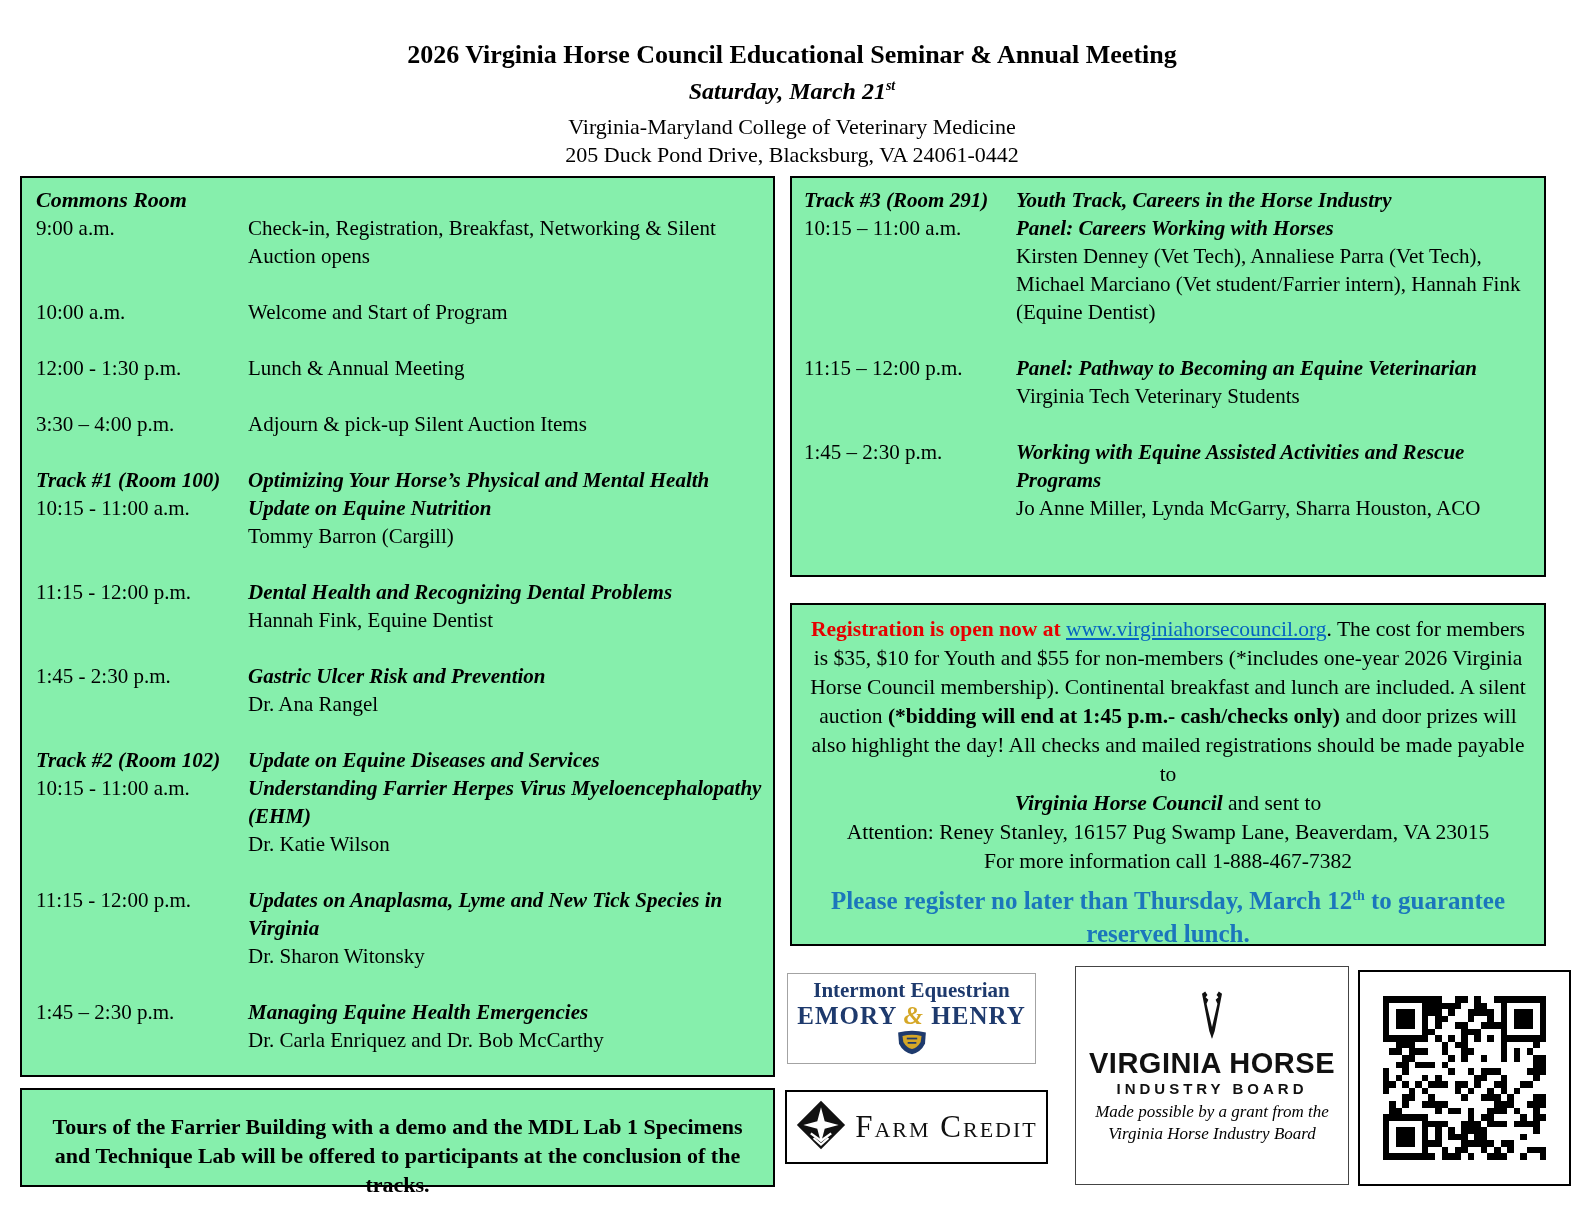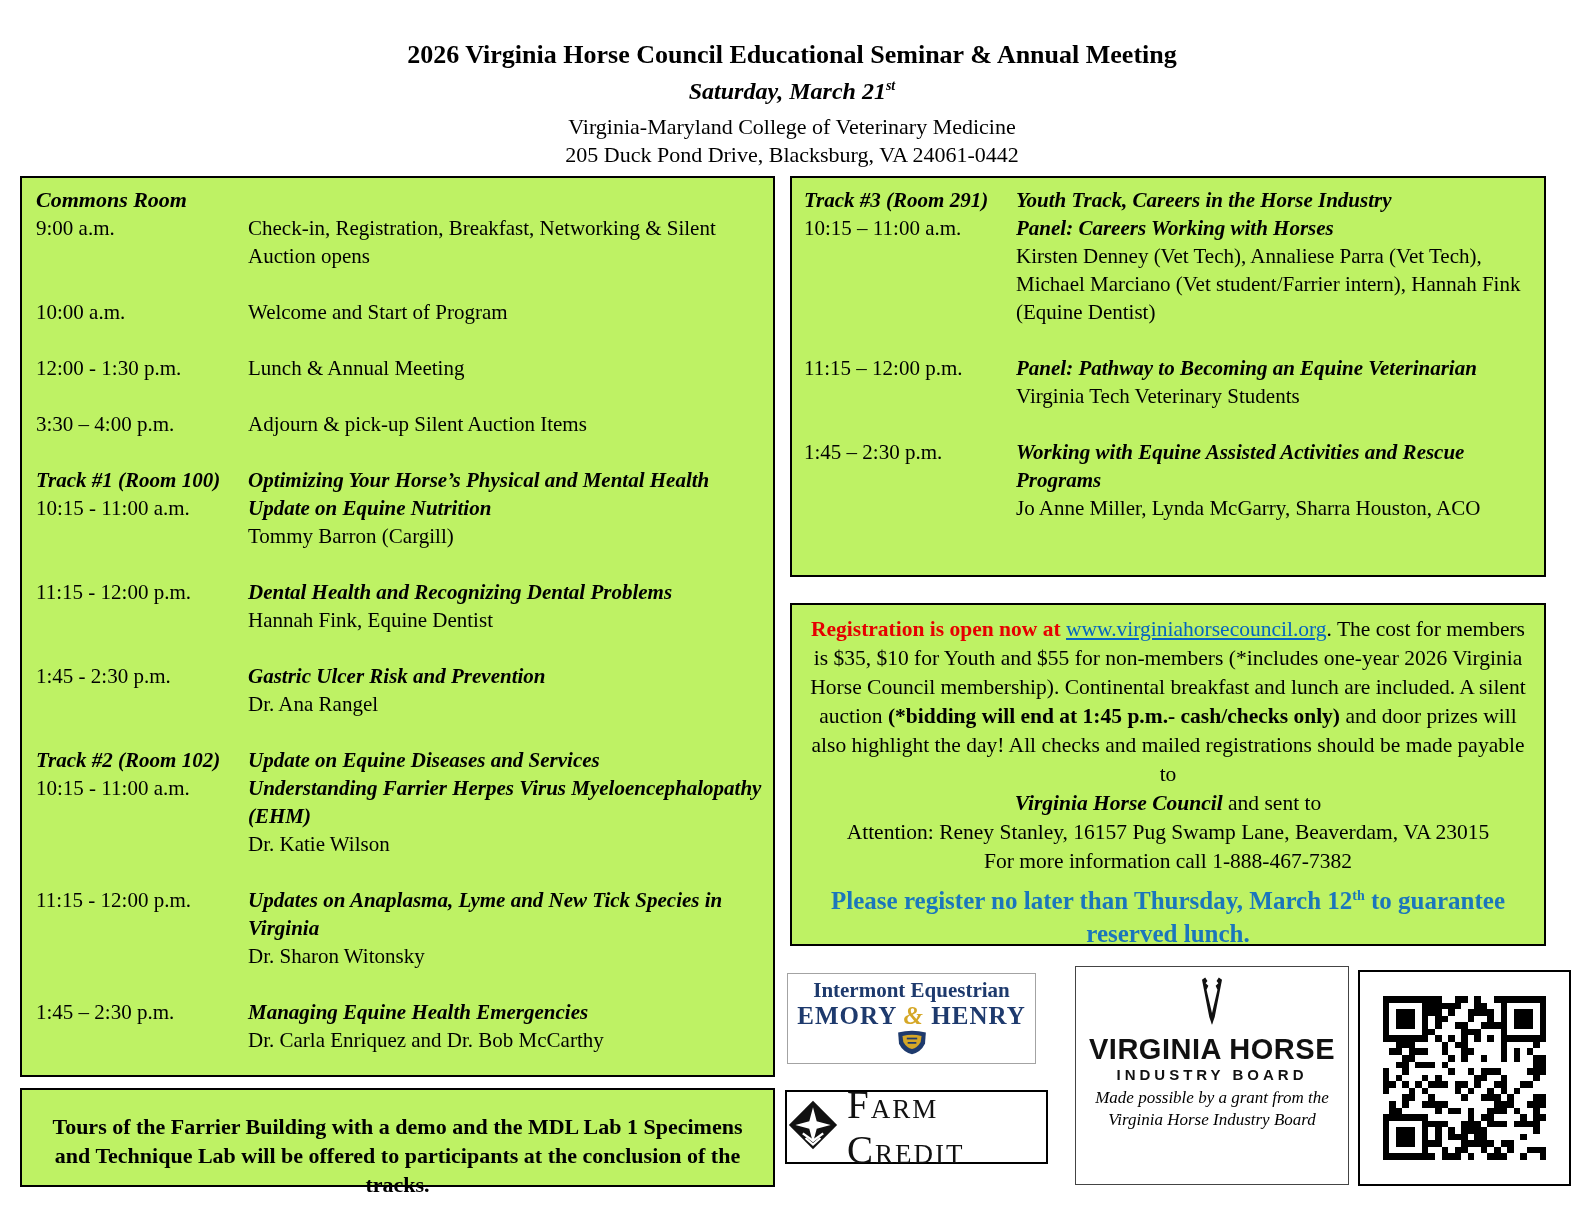--- a/index.html
+++ b/index.html
@@ -11,21 +11,21 @@
   .abs { position:absolute; }
 
   
   .header { top:40px; left:0; width:100%; text-align:center; }
   .hdr-title { font-size:26px; font-weight:bold; margin-bottom:8px; }
   .hdr-date  { font-size:24px; font-weight:bold; font-style:italic; margin-bottom:8px; }
   .hdr-date sup { font-size:14px; }
   .hdr-venue, .hdr-addr { font-size:22px; line-height:28px; }
 
   
-  .box { border:2px solid #000; background:#bef264; }
+  .box { border:2px solid #000; background:#86efac; }
   .left-box  { left:20px;  top:176px; width:755px; height:901px; padding:8px 10px 0 14px; }
   .track3-box{ left:790px; top:176px; width:756px; height:401px; padding:8px 10px 0 12px; }
 
   .sec-heading { font-size:22px; font-weight:bold; font-style:italic; line-height:28px; }
   .row { display:grid; grid-template-columns:212px 1fr; font-size:21px; line-height:28px; }
   .row.gap-after { margin-bottom:28px; }
   .time { white-space:nowrap; }
   .hdr-cell { font-weight:bold; font-style:italic; }
   .sess-title { font-weight:bold; font-style:italic; }
   .speaker { font-weight:normal; font-style:normal; }
@@ -44,23 +44,23 @@
   .reg-note sup { font-size:14px; }
 
   
   .emory-box { left:787px; top:973px; width:249px; height:91px; border:1px solid #a3a3a3;
                display:flex; flex-direction:column; align-items:center; justify-content:center; }
   .emory-l1 { color:#1e3a6d; font-weight:bold; font-size:21px; line-height:24px; }
   .emory-l2 { color:#1e3a6d; font-weight:bold; font-size:25px; letter-spacing:1px; line-height:27px; }
   .emory-amp { color:#d5a727; font-style:italic; }
   .farm-box { left:785px; top:1090px; width:263px; height:74px; border:2px solid #000;
               display:flex; align-items:center; justify-content:center; gap:8px; }
-  .farm-name { font-variant:small-caps; font-size:39px; letter-spacing:2px; color:#111; }
+  .farm-name { font-variant:small-caps; font-size:31px; letter-spacing:2px; color:#111; }
   .vhib-box { left:1075px; top:966px; width:274px; height:219px; border:1px solid #444;
-              display:flex; flex-direction:column; align-items:center; padding-top:10px; }
+              display:flex; flex-direction:column; align-items:center; padding-top:24px; }
   .vhib-l1 { font-family:"Liberation Sans", sans-serif; font-weight:bold; font-size:29px; letter-spacing:0.5px; color:#111; line-height:32px; margin-top:2px; }
   .vhib-l2 { font-family:"Liberation Sans", sans-serif; font-weight:bold; font-size:15px; letter-spacing:4px; color:#111; line-height:20px; }
   .vhib-cap { font-style:italic; font-size:17px; line-height:22px; text-align:center; margin-top:2px; }
   .qr-box { left:1358px; top:970px; width:213px; height:216px; border:2px solid #000;
             display:flex; align-items:center; justify-content:center; }
   .qr-grid { display:grid; grid-template-columns:repeat(25,1fr); grid-auto-rows:1fr; width:164px; height:164px; }
   .qr-grid div { background:#fff; }
   .qr-grid div.on { background:#000; }
 </style>
 </head>

